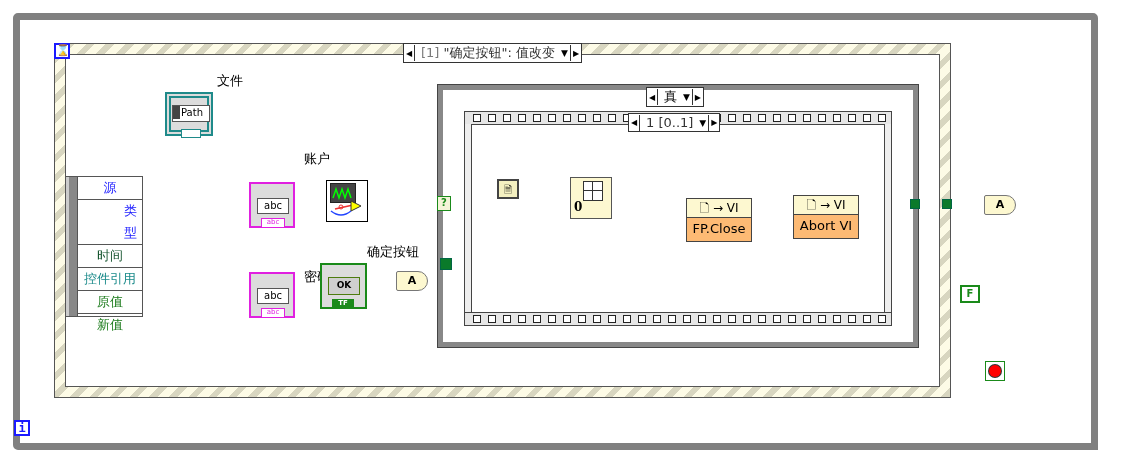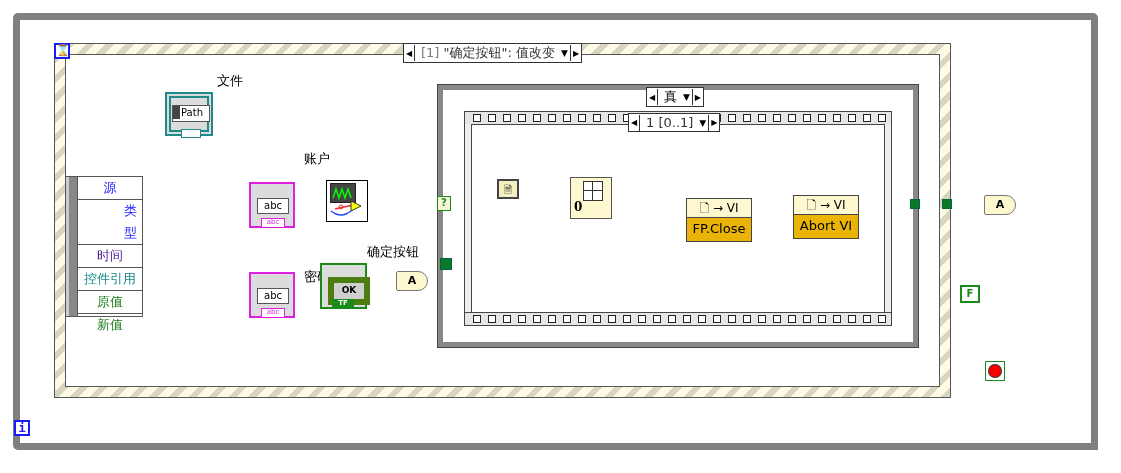--- a/index.html
+++ b/index.html
@@ -43,21 +43,21 @@
   #term-file .inner { position:absolute; left:5px; top:11px; width:36px; height:15px; background:#fff; border:1px solid #555; font-size:10px; line-height:14px; }
   #term-file .badge { position:absolute; left:14px; top:35px; width:18px; height:7px; background:#fff; border:1px solid #1f8a8a; }
 
   .term-str { width:46px; height:46px; border:2px solid #e020e0; background:#dcdcdc; }
   .term-str .inner { position:absolute; left:6px; top:14px; width:30px; height:14px; background:#fff; border:1px solid #555; font-size:10px; line-height:13px; text-align:center;}
   .term-str .badge { position:absolute; left:10px; top:34px; width:22px; height:8px; background:#fff; border:1px solid #e020e0; font-size:7px; line-height:7px; color:#e020e0; text-align:center;}
   #term-account { left:249px; top:182px; }
   #term-password { left:249px; top:272px; }
 
   #term-ok { left:320px; top:263px; width:47px; height:46px; border:2px solid #1a8a1a; background:#dcdcdc; }
-  #term-ok .inner { position:absolute; left:6px; top:12px; width:30px; height:16px; background:#cfcfcf; border:6px solid #4d7c0f; font-size:9px; font-weight:bold; line-height:15px; text-align:center; }
+  #term-ok .inner { position:absolute; left:6px; top:12px; width:30px; height:16px; background:#cfcfcf; border:1px solid #4d7c0f; font-size:9px; font-weight:bold; line-height:15px; text-align:center; }
   #term-ok .badge { position:absolute; left:10px; top:34px; width:22px; height:8px; background:#1a8a1a; font-size:7px; line-height:8px; color:#fff; text-align:center; font-weight:bold;}
 
   
   #subvi-login { left:326px; top:180px; width:40px; height:40px; border:1px solid #000; background:#fff; }
   #subvi-login .scope { position:absolute; left:3px; top:2px; width:24px; height:18px; background:#444; border:1px solid #222; }
 
   
   .and-gate { width:30px; height:18px; background:#fdf8d0; border:1px solid #777; border-radius:2px 10px 10px 2px; font-size:11px; font-weight:bold; text-align:center; line-height:17px; color:#000; }
   #and-1 { left:396px; top:271px; }
   #and-2 { left:984px; top:195px; }
@@ -78,21 +78,21 @@
   #seq-right { right:0; top:12px; bottom:12px; width:6px; border-left:1px solid #444; background:#eee; }
   #seq-selector { left:628px; top:113px; height:17px; display:flex; align-items:center; background:#fff; border:1px solid #333; }
   #seq-selector .sel-label { font-size:13px; }
 
   
   #this-vi { left:497px; top:179px; width:22px; height:20px; border:2px solid #444; background:#f4f0c0; font-size:10px; text-align:center; line-height:18px; box-sizing:border-box;}
   #open-ref { left:570px; top:177px; width:40px; height:40px; border:1px solid #555; background:#fdf8d0; }
   #open-ref .grid { position:absolute; left:12px; top:3px; width:18px; height:18px; border:1px solid #333; background:linear-gradient(#333,#333) 8px 0/1px 100% no-repeat, linear-gradient(#333,#333) 0 8px/100% 1px no-repeat, #fff;}
   #open-ref .zero { position:absolute; left:3px; top:22px; font-size:12px; font-weight:bold; font-family:"DejaVu Serif", serif; }
 
-  .invoke { width:64px; height:42px; border:1px solid #444; background:#eab308; }
+  .invoke { width:64px; height:42px; border:1px solid #444; background:#fdba74; }
   .invoke .hdr { height:18px; background:#fdf8d0; border-bottom:1px solid #444; font-size:12px; text-align:center; line-height:18px; }
   .invoke .name { font-size:13px; text-align:center; line-height:22px; }
   #invoke-close { left:686px; top:198px; }
   #invoke-abort { left:793px; top:195px; }
 
   
   #term-sq-1 { left:910px; top:199px; width:8px; height:8px; background:#0a7a2a; border:1px solid #064; }
   #term-sq-2 { left:942px; top:199px; width:8px; height:8px; background:#0a7a2a; border:1px solid #064; }
   #term-sq-3 { left:440px; top:258px; width:10px; height:10px; background:#0a7a2a; border:1px solid #064; }
   #const-false { left:960px; top:285px; width:16px; height:14px; border:2px solid #1a8a1a; background:#fff; color:#1a8a1a; font-size:10px; font-weight:bold; text-align:center; line-height:13px; }
@@ -139,21 +139,21 @@
   </div>
   <div class="sel-drop">▼</div>
   <div class="sel-arrow right">▶</div>
 </div>
 
 <div id="event-data" class="abs">
   <div class="bar"></div>
   <div class="items" id="event-items">
       <div class="item" style="color: rgb(26, 26, 255);">源</div>
       <div class="item" style="color: rgb(26, 26, 255); padding-left: 41px;">类型</div>
-      <div class="item" style="color: #4c1d95;">时间</div>
+      <div class="item" style="color: #14532d;">时间</div>
       <div class="item" style="color: rgb(26, 138, 138);">控件引用</div>
       <div class="item" style="color: rgb(26, 122, 26);">原值</div>
       <div class="item" style="color: rgb(26, 122, 26);">新值</div>
     </div>
 </div>
 
 <div class="abs lbl" style="left:170px;top:72px;">文件</div>
 <div id="term-file" class="abs term">
   <div class="inner"><span style="display:inline-block;width:7px;height:13px;background:#444;vertical-align:top;margin-right:1px;"></span><span>Path</span></div>
   <div class="badge"></div>

